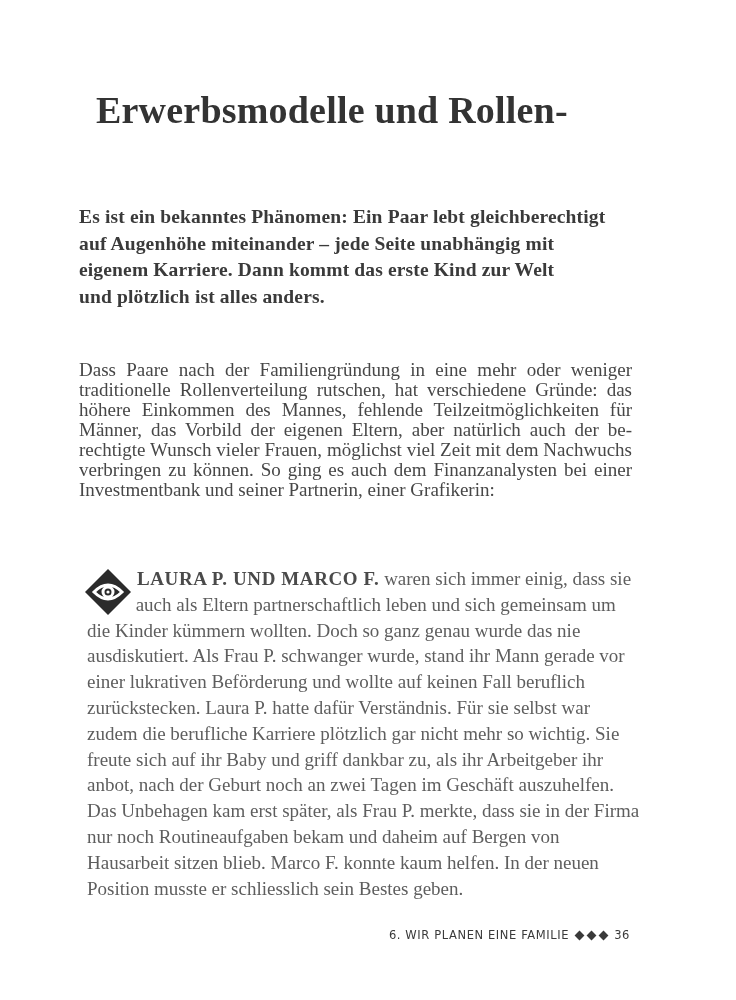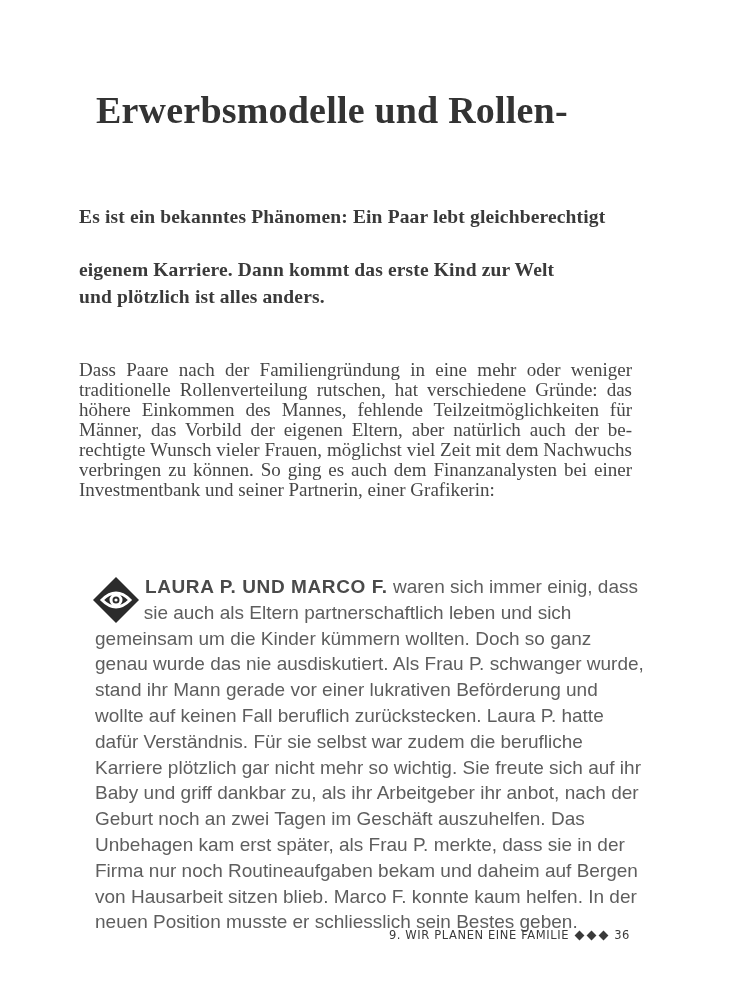--- a/index.html
+++ b/index.html
@@ -57,22 +57,22 @@
       line-height: 20px;
       color: #474747;
       text-align: justify;
       hyphens: manual;
     }
     .case {
       position: absolute;
       top: 558px;
       left: 0;
       width: 553px;
-      margin: 16px;
-      font-family: Liberation Sans, sans-serif;
+      margin: 8px;
+      font-family: Liberation Serif, serif;
       font-size: 19px;
       line-height: 25.8px;
       color: #5e5e5e;
     }
     .case-icon {
       float: left;
       width: 46px;
       height: 46px;
       margin: 3px 6px 0 -2px;
       shape-outside: polygon(50% 0, 100% 50%, 50% 100%, 0 50%);
@@ -114,40 +114,40 @@
 <body>
 
 <div class="page">
 
   <h1 class="title">
     <span>Erwerbsmodelle und Rollen-</span><br>
   </h1>
 
   <p class="lead">
     <span>Es ist ein bekanntes Phänomen: Ein Paar lebt gleichberechtigt</span><br>
-    <br>
+    <span>auf Augenhöhe miteinander – jede Seite unabhängig mit</span><br>
     <span>eigenem Karriere. Dann kommt das erste Kind zur Welt</span><br>
     <span>und plötzlich ist alles anders.</span>
   </p>
 
   <p class="body-text">Dass Paare nach der Familiengründung in eine mehr oder weniger traditionelle Rollenverteilung rutschen, hat verschiedene Gründe: das höhere Einkommen des Mannes, fehlende Teilzeitmöglichkeiten für Männer, das Vorbild der eigenen Eltern, aber natürlich auch der be­rechtigte Wunsch vieler Frauen, möglichst viel Zeit mit dem Nach­wuchs verbringen zu können. So ging es auch dem Finanzanalysten bei einer Investmentbank und seiner Partnerin, einer Grafikerin:</p>
 
   <p class="case">
     <span class="case-icon">
       <svg width="46" height="46" viewBox="0 0 46 46">
         <polygon points="23,0 46,23 23,46 0,23" fill="#2b2b2b"></polygon>
         <path d="M9,23 Q23,9 37,23 Q23,37 9,23 Z" fill="none" stroke="#ffffff" stroke-width="3"></path>
         <circle cx="23" cy="23" r="5" fill="none" stroke="#ffffff" stroke-width="3"></circle>
         <circle cx="23" cy="23" r="1.6" fill="#ffffff"></circle>
       </svg>
     </span><span class="case-names">LAURA P. UND MARCO F.</span><span> waren sich immer einig, dass sie auch als Eltern partnerschaftlich leben und sich gemeinsam um die Kinder kümmern wollten. Doch so ganz genau wurde das nie ausdiskutiert. Als Frau P. schwanger wurde, stand ihr Mann gerade vor einer lukrativen Beförderung und wollte auf keinen Fall beruflich zurückstecken. Laura P. hatte dafür Verständnis. Für sie selbst war zudem die berufliche Karriere plötzlich gar nicht mehr so wichtig. Sie freute sich auf ihr Baby und griff dankbar zu, als ihr Arbeitgeber ihr anbot, nach der Geburt noch an zwei Tagen im Geschäft aus­zuhelfen. Das Unbehagen kam erst später, als Frau P. merkte, dass sie in der Firma nur noch Routineaufgaben bekam und daheim auf Bergen von Hausarbeit sitzen blieb. Marco F. konnte kaum helfen. In der neuen Position musste er schliesslich sein Bestes geben.</span>
   </p>
 </div>
 
 <div class="footer">
-  <span>9. WIR PLANEN EINE FAMILIE</span>
+  <span>6. WIR PLANEN EINE FAMILIE</span>
   <span class="diamonds">
     <span class="diamond"></span>
     <span class="diamond"></span>
     <span class="diamond"></span>
   </span>
   <span>36</span>
 </div>
 
 </body></html>

